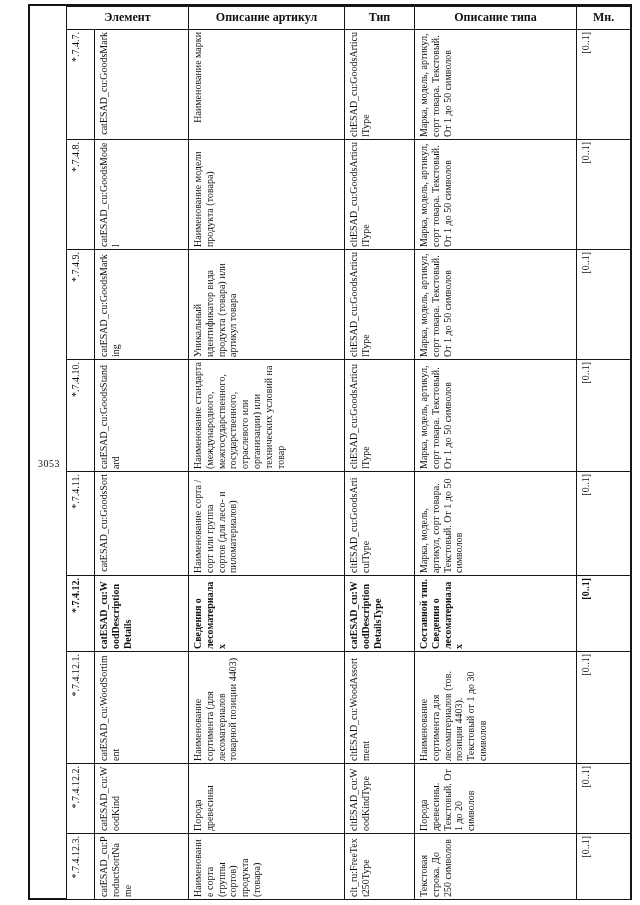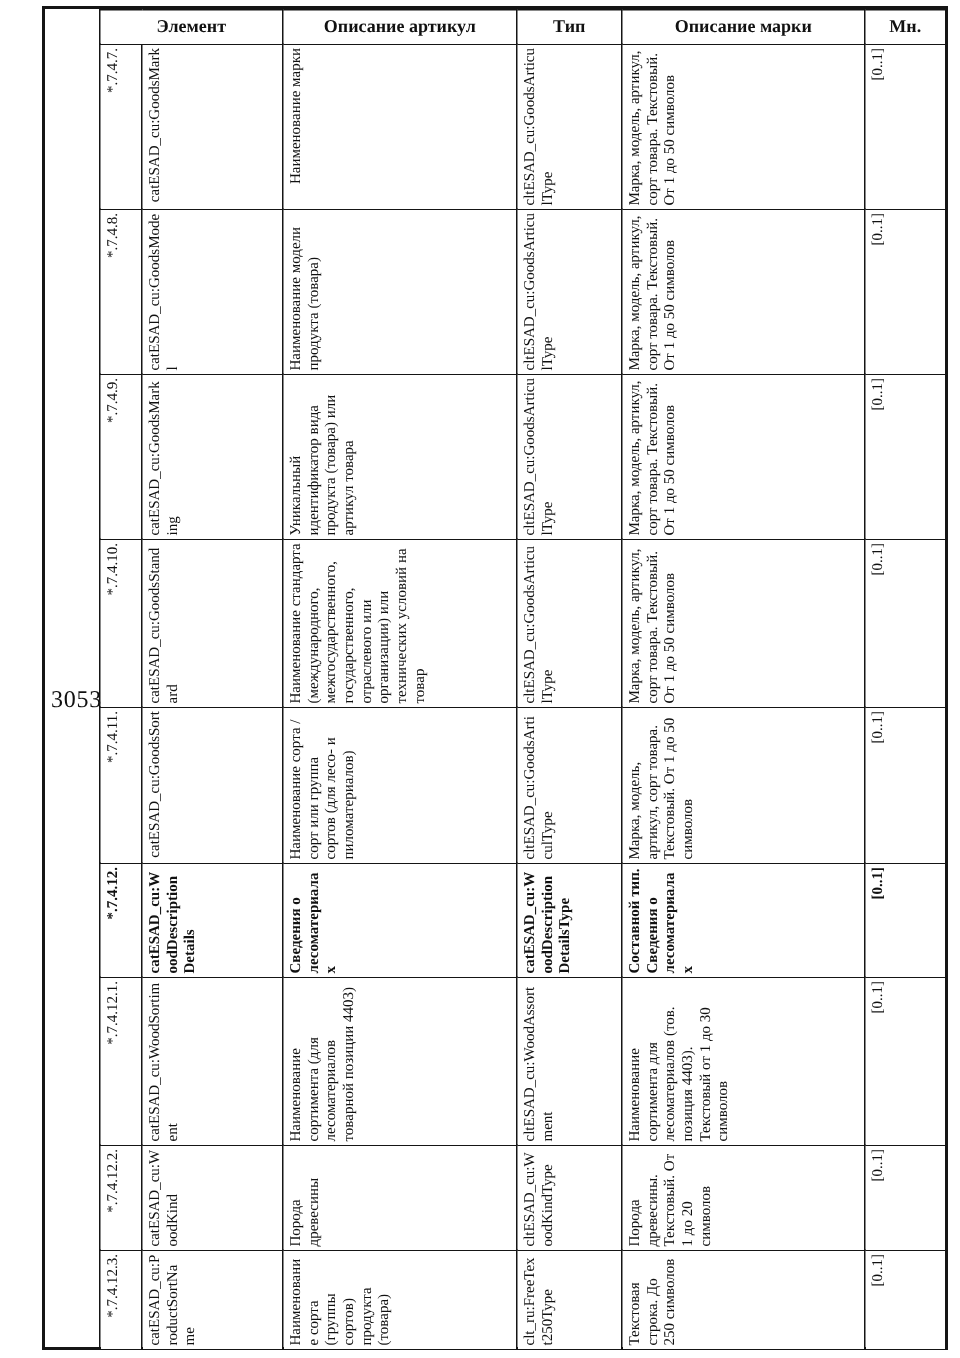--- a/index.html
+++ b/index.html
@@ -9,21 +9,21 @@
     color:#111;
     -webkit-font-smoothing:antialiased;
   }
   .page{position:relative;width:640px;height:905px;background:#fff;overflow:hidden;}
   .frame{
     position:absolute;left:28px;top:4px;width:600px;height:892px;
     border:2px solid #151515;box-sizing:content-box;background:#fff;
   }
   .pagenum{
     position:absolute;left:4px;top:452px;width:30px;
-    font-size:16px;letter-spacing:0.5px;text-align:center;
+    font-size:10px;letter-spacing:0.5px;text-align:center;
   }
   table.spec{
     position:absolute;left:36px;top:0;
     width:564px;height:892px;
     border-collapse:collapse;table-layout:fixed;
   }
   table.spec th, table.spec td{
     border:1.5px solid #151515;
     padding:0;position:relative;background:#fff;
     vertical-align:top;
@@ -60,21 +60,21 @@
         <col style="width:156px">
         <col style="width:70px">
         <col style="width:162px">
         <col style="width:54px">
       </colgroup>
       <thead>
         <tr>
           <th colspan="2">Элемент</th>
           <th>Описание артикул</th>
           <th>Тип</th>
-          <th>Описание марки</th>
+          <th>Описание типа</th>
           <th>Мн.</th>
         </tr>
       </thead>
       <tbody>
           <tr style="height: 110px;">
             <td>
               <div class="rot code num">*.7.4.7.</div>
             </td>
             <td>
               <div class="rot code">catESAD_cu:GoodsMark</div>

